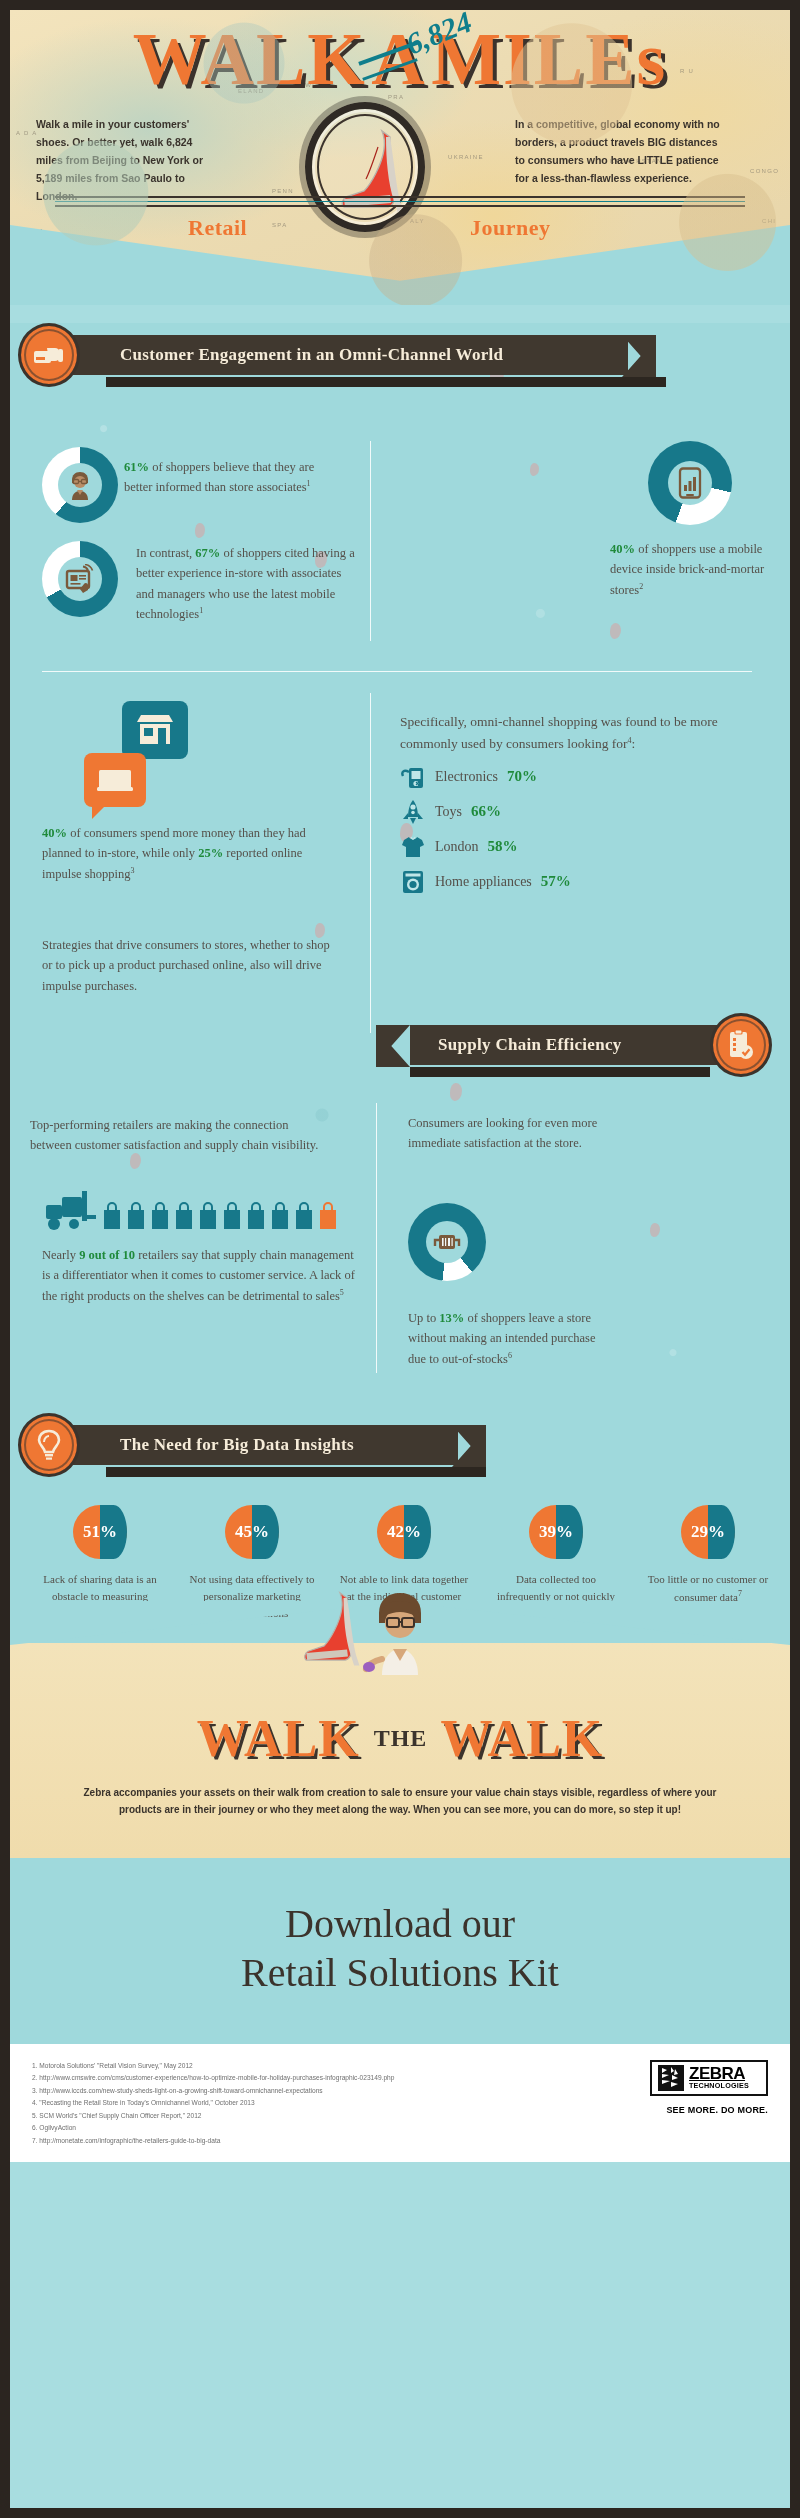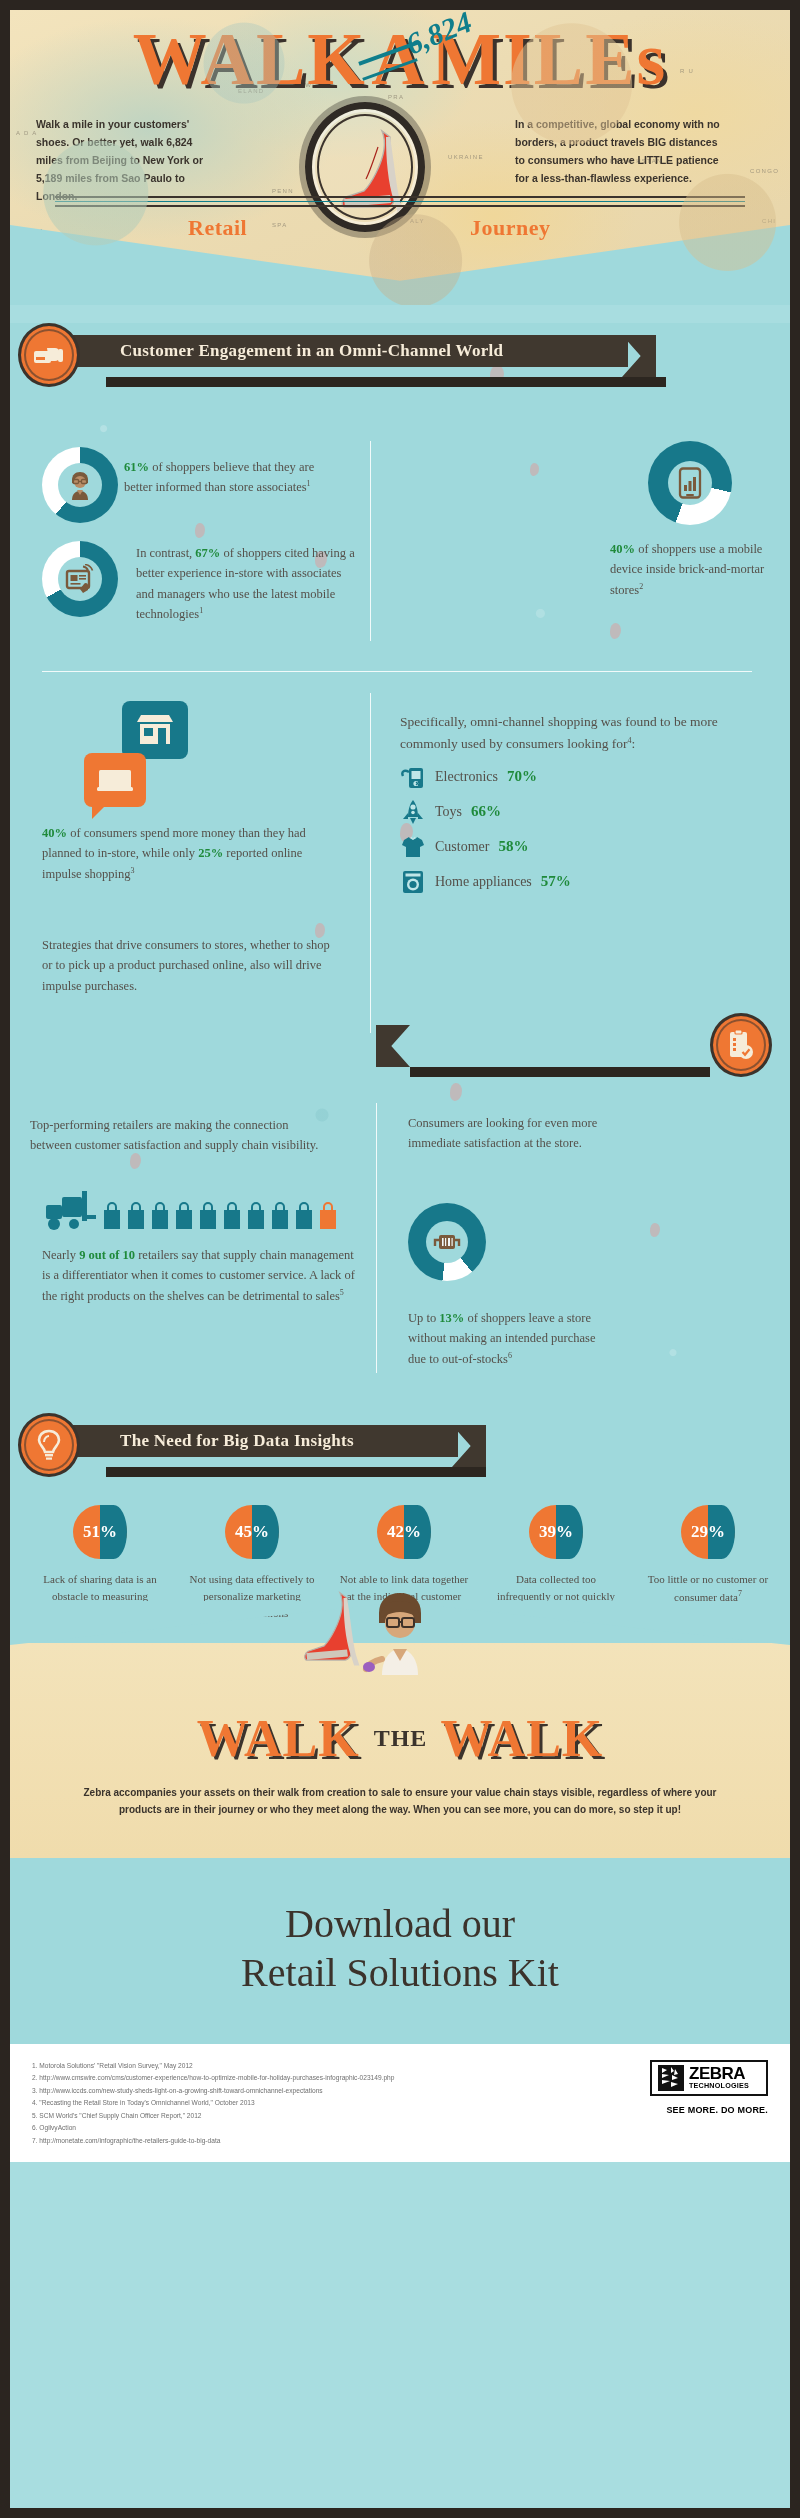--- a/index.html
+++ b/index.html
@@ -100,21 +100,21 @@
 
   
   .banner{ position:relative; height:64px; margin-top:18px; }
   .banner .medal{
     position:absolute; left:8px; top:0; width:62px; height:64px; border-radius:50%;
     background:#ef7733; border:3px solid #3b332c; z-index:3;
     box-shadow:0 0 0 3px #ef7733 inset, 0 0 0 5px rgba(59,51,44,.55) inset;
     display:flex; align-items:center; justify-content:center;
   }
   .banner .ribbon{
-    position:absolute; top:12px; height:32px; background:#40382f;
+    position:absolute; top:12px; height:40px; background:#40382f;
     display:flex; align-items:center; z-index:2;
   }
   .banner .ribbon span{
     font-family:"Liberation Serif",serif; font-weight:bold; font-size:17px; color:#f6ecd9;
     letter-spacing:.3px; white-space:nowrap;
   }
   .banner .tail{ position:absolute; top:12px; width:34px; height:42px; background:#40382f; z-index:1; }
   .banner .tail.right{ clip-path:polygon(0 0,100% 0,100% 100%,0 100%,55% 50%); }
   .banner .tail.left{ clip-path:polygon(0 0,100% 0,45% 50%,100% 100%,0 100%); }
   .banner .shadow{ position:absolute; top:54px; height:10px; background:#2c2620; z-index:0; }
@@ -156,21 +156,21 @@
   .download{
     background:#9fd9dc; padding:42px 0 46px; text-align:center;
     font-family:"Liberation Serif",serif; font-size:40px; color:#3b332c; line-height:1.22;
   }
 
   .footnotes{ background:#fff; padding:18px 22px 10px; position:relative; height:118px; }
   .footnotes li{ list-style:none; font-size:6.6px; color:#6f6f6f; margin-bottom:5.5px; font-family:"Liberation Sans",sans-serif; }
   .zebra{ position:absolute; right:22px; top:16px; width:118px; }
   .zebra .box{ border:2px solid #111; padding:3px 6px; display:flex; align-items:center; gap:5px; background:#fff; }
   .zebra .zt{ font-family:"Liberation Sans",sans-serif; font-weight:bold; line-height:1; }
-  .zebra .zt b{ font-size:17px; letter-spacing:-.5px; display:block; }
+  .zebra .zt b{ font-size:17px; letter-spacing:-.5px; display:block;text-decoration:underline; }
   .zebra .zt i{ font-size:7.2px; font-style:normal; letter-spacing:.2px; display:block; }
   .zebra .tag{ font-size:9px; font-weight:bold; margin-top:9px; text-align:right; letter-spacing:.2px; }
 </style>
 </head>
 <body>
 
 <div class="page">
 <div class="inner">
 
   <div class="hero">
@@ -369,21 +369,21 @@
         </svg>
         <span>Toys</span>
         <span class="pct">66%</span>
       </div>
 
       <div class="cat-row">
         <svg width="26" height="26" viewBox="0 0 26 26">
           <path d="M9 3 L4 6 L2 11 L6 13 V23 H20 V13 L24 11 L22 6 L17 3 C16 6 10 6 9 3Z" fill="#17788a"></path>
           <path d="M11 3 C12 6 14 6 15 3" fill="none" stroke="#bfe6e8" stroke-width="1.3"></path>
         </svg>
-        <span>Customer</span>
+        <span>London</span>
         <span class="pct">58%</span>
       </div>
 
       <div class="cat-row">
         <svg width="26" height="26" viewBox="0 0 26 26">
           <rect x="3" y="2" width="20" height="22" rx="2" fill="#17788a"></rect>
           <rect x="5.5" y="4.5" width="15" height="3" fill="#bfe6e8"></rect>
           <circle cx="13" cy="15.5" r="6" fill="#bfe6e8"></circle>
           <circle cx="13" cy="15.5" r="3.6" fill="#17788a"></circle>
         </svg>
@@ -398,20 +398,23 @@
           <rect x="2" y="3" width="17" height="25" rx="2" fill="#f6ecd9"></rect>
           <rect x="7" y="1" width="7" height="4" rx="1" fill="#f6ecd9" stroke="#ef7733" stroke-width="1.2"></rect>
           <rect x="5" y="9" width="3" height="3" fill="#ef7733"></rect>
           <rect x="5" y="14" width="3" height="3" fill="#ef7733"></rect>
           <rect x="5" y="19" width="3" height="3" fill="#ef7733"></rect>
           <circle cx="18" cy="23" r="7" fill="#f6ecd9"></circle>
           <path d="M14.5 23l2.5 2.8 4.5-5.5" stroke="#ef7733" stroke-width="2.2" fill="none"></path>
         </svg>
       </div>
       <div class="shadow" style="left:400px; width:300px;"></div>
+      <div class="ribbon" style="left:400px; width:330px; padding-left:28px;">
+        <span>Supply Chain Efficiency</span>
+      </div>
       <div class="tail left" style="left:366px;"></div>
     </div>
 
     <div class="stat-text" style="position:absolute; left:20px; top:792px; width:300px;">Top-performing retailers are making the connection between customer satisfaction and supply chain visibility.</div>
 
     <div style="position:absolute; left:32px; top:862px; width:310px; display:flex; align-items:flex-end;">
       <svg width="56" height="46" viewBox="0 0 56 46">
         <rect x="20" y="12" width="20" height="20" rx="2" fill="#17788a"></rect>
         <rect x="40" y="6" width="5" height="30" fill="#17788a"></rect>
         <path d="M42 32 h12" stroke="#17788a" stroke-width="4"></path>

